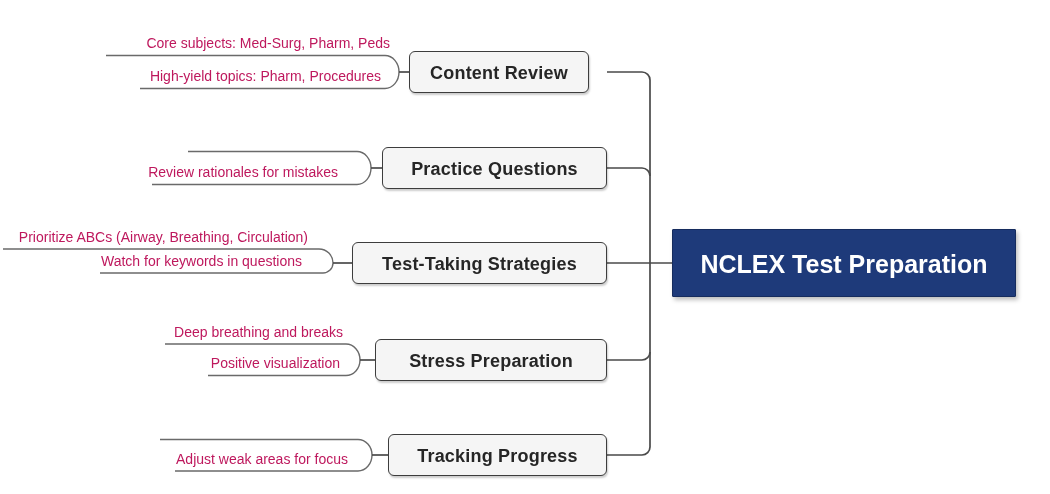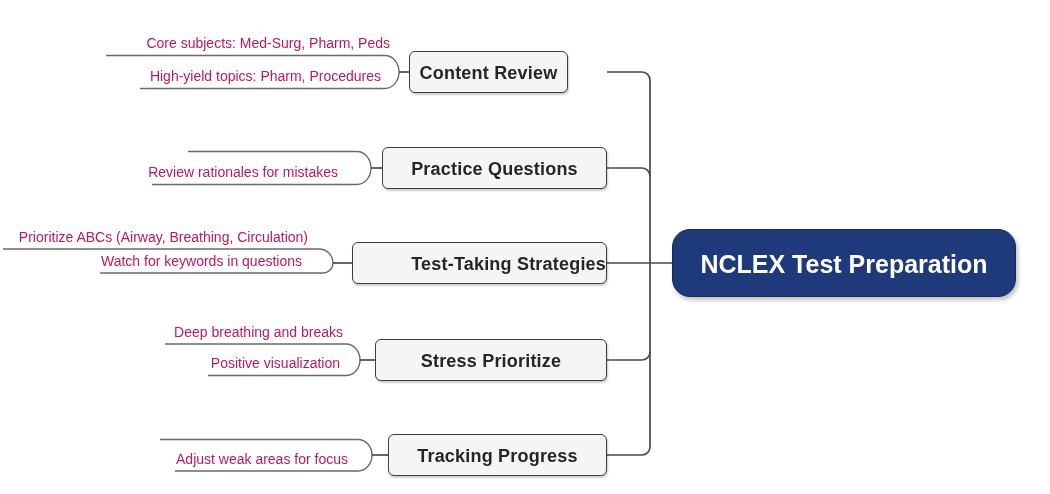--- a/index.html
+++ b/index.html
@@ -38,21 +38,21 @@
     white-space: nowrap;
   }
   .root-node {
     position: absolute;
     left: 672px; top: 229px;
     width: 344px; height: 68px;
     line-height: 68px;
     text-align: center;
     background: #1e3a7a;
     border: 1.5px solid #162c5e;
-    border-radius: 18px;
+    border-radius: 1px;
     box-sizing: border-box;
     font-size: 25px;
     font-weight: bold;
     color: #ffffff;
     box-shadow: 2px 3px 4px rgba(0,0,0,0.25);
     white-space: nowrap;
   }
   .leaf-node {
     position: absolute;
     height: 18px;
@@ -91,24 +91,24 @@
     <path class="leafline" d="M 208 375.5 H 346 A 14 15.5 0 0 0 360 360"></path>
     <path class="stub" d="M 360 360 H 376"></path>
 
     <path class="leafline" d="M 160 439.5 H 358 A 14 15.5 0 0 1 372 455"></path>
     <path class="leafline" d="M 175 471 H 358 A 14 16 0 0 0 372 455"></path>
     <path class="stub" d="M 372 455 H 389"></path>
   </svg>
 
   <div class="root-node">NCLEX Test Preparation</div>
 
-  <div class="branch-node" style="left:409px; top:51px; width:159px;">Content Review</div>
+  <div class="branch-node" style="left:409px; top:51px; width:180px;">Content Review</div>
   <div class="branch-node" style="left:382px; top:147px; width:225px;">Practice Questions</div>
-  <div class="branch-node" style="left:352px; top:242px; width:255px;text-align:right;">Test-Taking Strategies</div>
-  <div class="branch-node" style="left:375px; top:339px; width:232px;">Stress Prioritize</div>
+  <div class="branch-node" style="left:352px; top:242px; width:255px;">Test-Taking Strategies</div>
+  <div class="branch-node" style="left:375px; top:339px; width:232px;">Stress Preparation</div>
   <div class="branch-node" style="left:388px; top:434px; width:219px;">Tracking Progress</div>
 
   <div class="leaf-node" style="top:34px; right:660px;">Core subjects: Med-Surg, Pharm, Peds</div>
   <div class="leaf-node" style="top:67px; right:669px;">High-yield topics: Pharm, Procedures</div>
 
   <div class="leaf-node" style="top:163px; right:712px;">Review rationales for mistakes</div>
 
   <div class="leaf-node" style="top:228px; right:742px;">Prioritize ABCs (Airway, Breathing, Circulation)</div>
   <div class="leaf-node" style="top:252px; right:748px;text-align:right;">Watch for keywords in questions</div>
 

